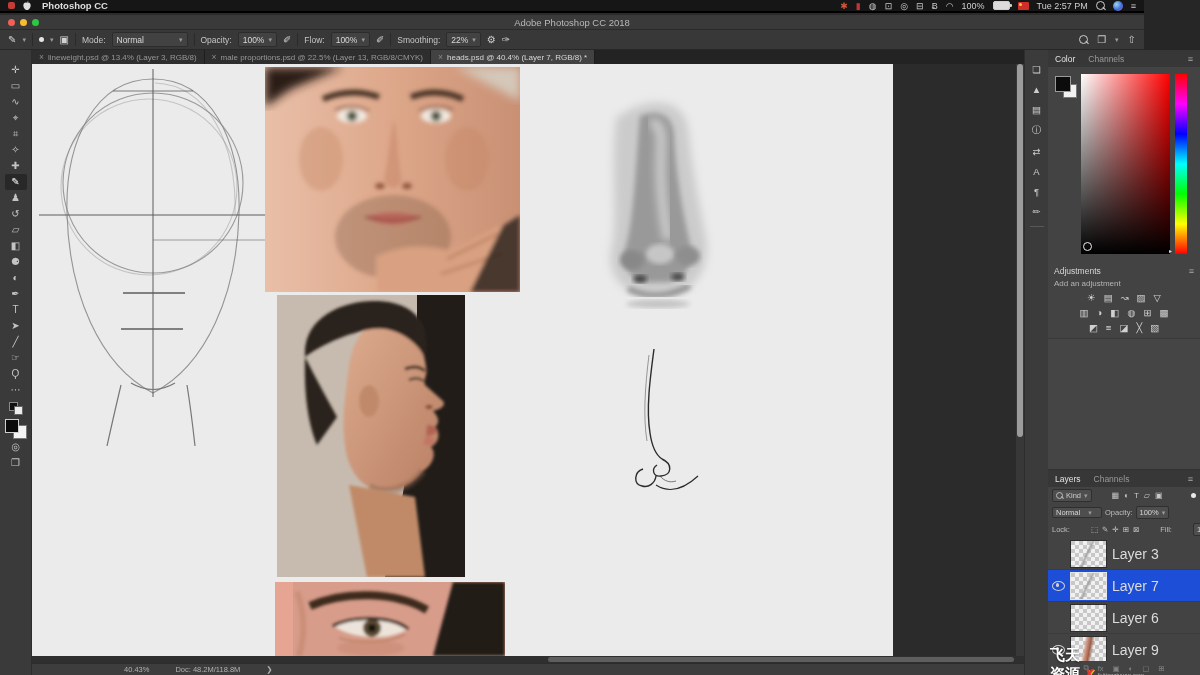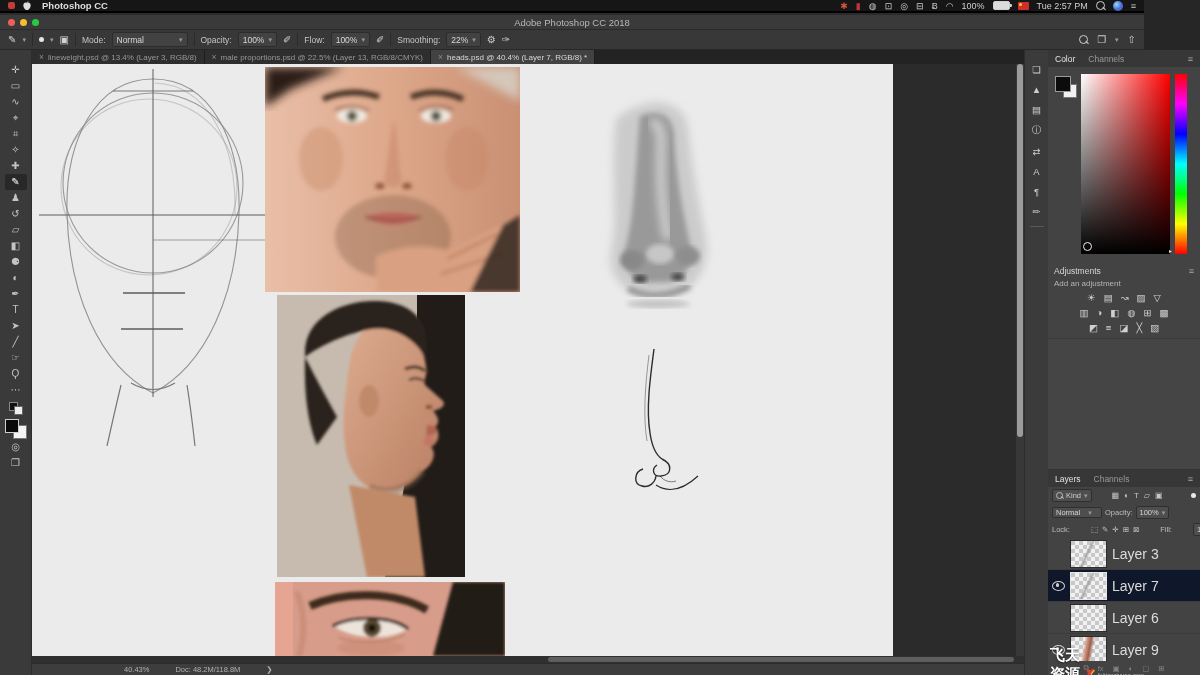--- a/index.html
+++ b/index.html
@@ -115,21 +115,21 @@
   .f-toggle{margin-left:auto;width:5px;height:5px;border-radius:50%;background:#e8e8e8;}
   .lrow-blend{display:flex;align-items:center;gap:3px;padding:2px 4px;font-size:7.5px;color:#bdbdbd;flex:none;}
   .blend-dd{background:#4e4e4e;border:1px solid #2f2f2f;border-radius:2px;height:11px;display:flex;
     align-items:center;padding:0 3px;gap:8px;color:#d6d6d6;width:50px;box-sizing:border-box;}
   .val-dd{background:#4e4e4e;border:1px solid #2f2f2f;border-radius:2px;height:11px;display:flex;
     align-items:center;padding:0 3px;gap:3px;color:#d6d6d6;}
   .lrow-lock{display:flex;align-items:center;gap:21px;padding:2px 4px;font-size:7.5px;color:#bdbdbd;flex:none;}
   .lock-ic{font-size:7.5px;color:#c8c8c8;}
   .layer-list{flex:1;overflow:hidden;}
   .lrow{height:32px;display:flex;align-items:center;gap:5px;padding:0 4px;border-bottom:1px solid #3c3c3c;box-sizing:border-box;}
-  .lrow.selected{background:#0f172a;}
+  .lrow.selected{background:#1d4ed8;}
   .eyecell{width:13px;flex:none;display:flex;justify-content:center;}
   .eye{width:11px;height:8px;border:1px solid #d0d0d0;border-radius:50%;position:relative;display:inline-block;}
   .eye::after{content:"";position:absolute;left:2.5px;top:1.5px;width:3.5px;height:3.5px;border-radius:50%;background:#d0d0d0;}
   .thumb{width:35px;height:26px;flex:none;border:1px solid #2d2d2d;position:relative;overflow:hidden;
     background:repeating-conic-gradient(#f1f1f1 0% 25%,#c8c8c8 0% 50%);background-size:8px 8px;}
   .lrow.selected .thumb{border-color:#e6e6e6;}
   .thumb .ov-sketch{position:absolute;inset:0;background:linear-gradient(115deg,transparent 42%,#9a9a9a 47%,transparent 53%);opacity:.8;}
   .thumb .ov-photo{position:absolute;inset:0;background:linear-gradient(100deg,transparent 35%,#cf9580 43%,#9c5f4a 52%,transparent 62%);}
   .lname{font-size:14px;color:#dcdcdc;}
   .lfooter{height:14px;display:flex;align-items:center;justify-content:center;gap:9px;

